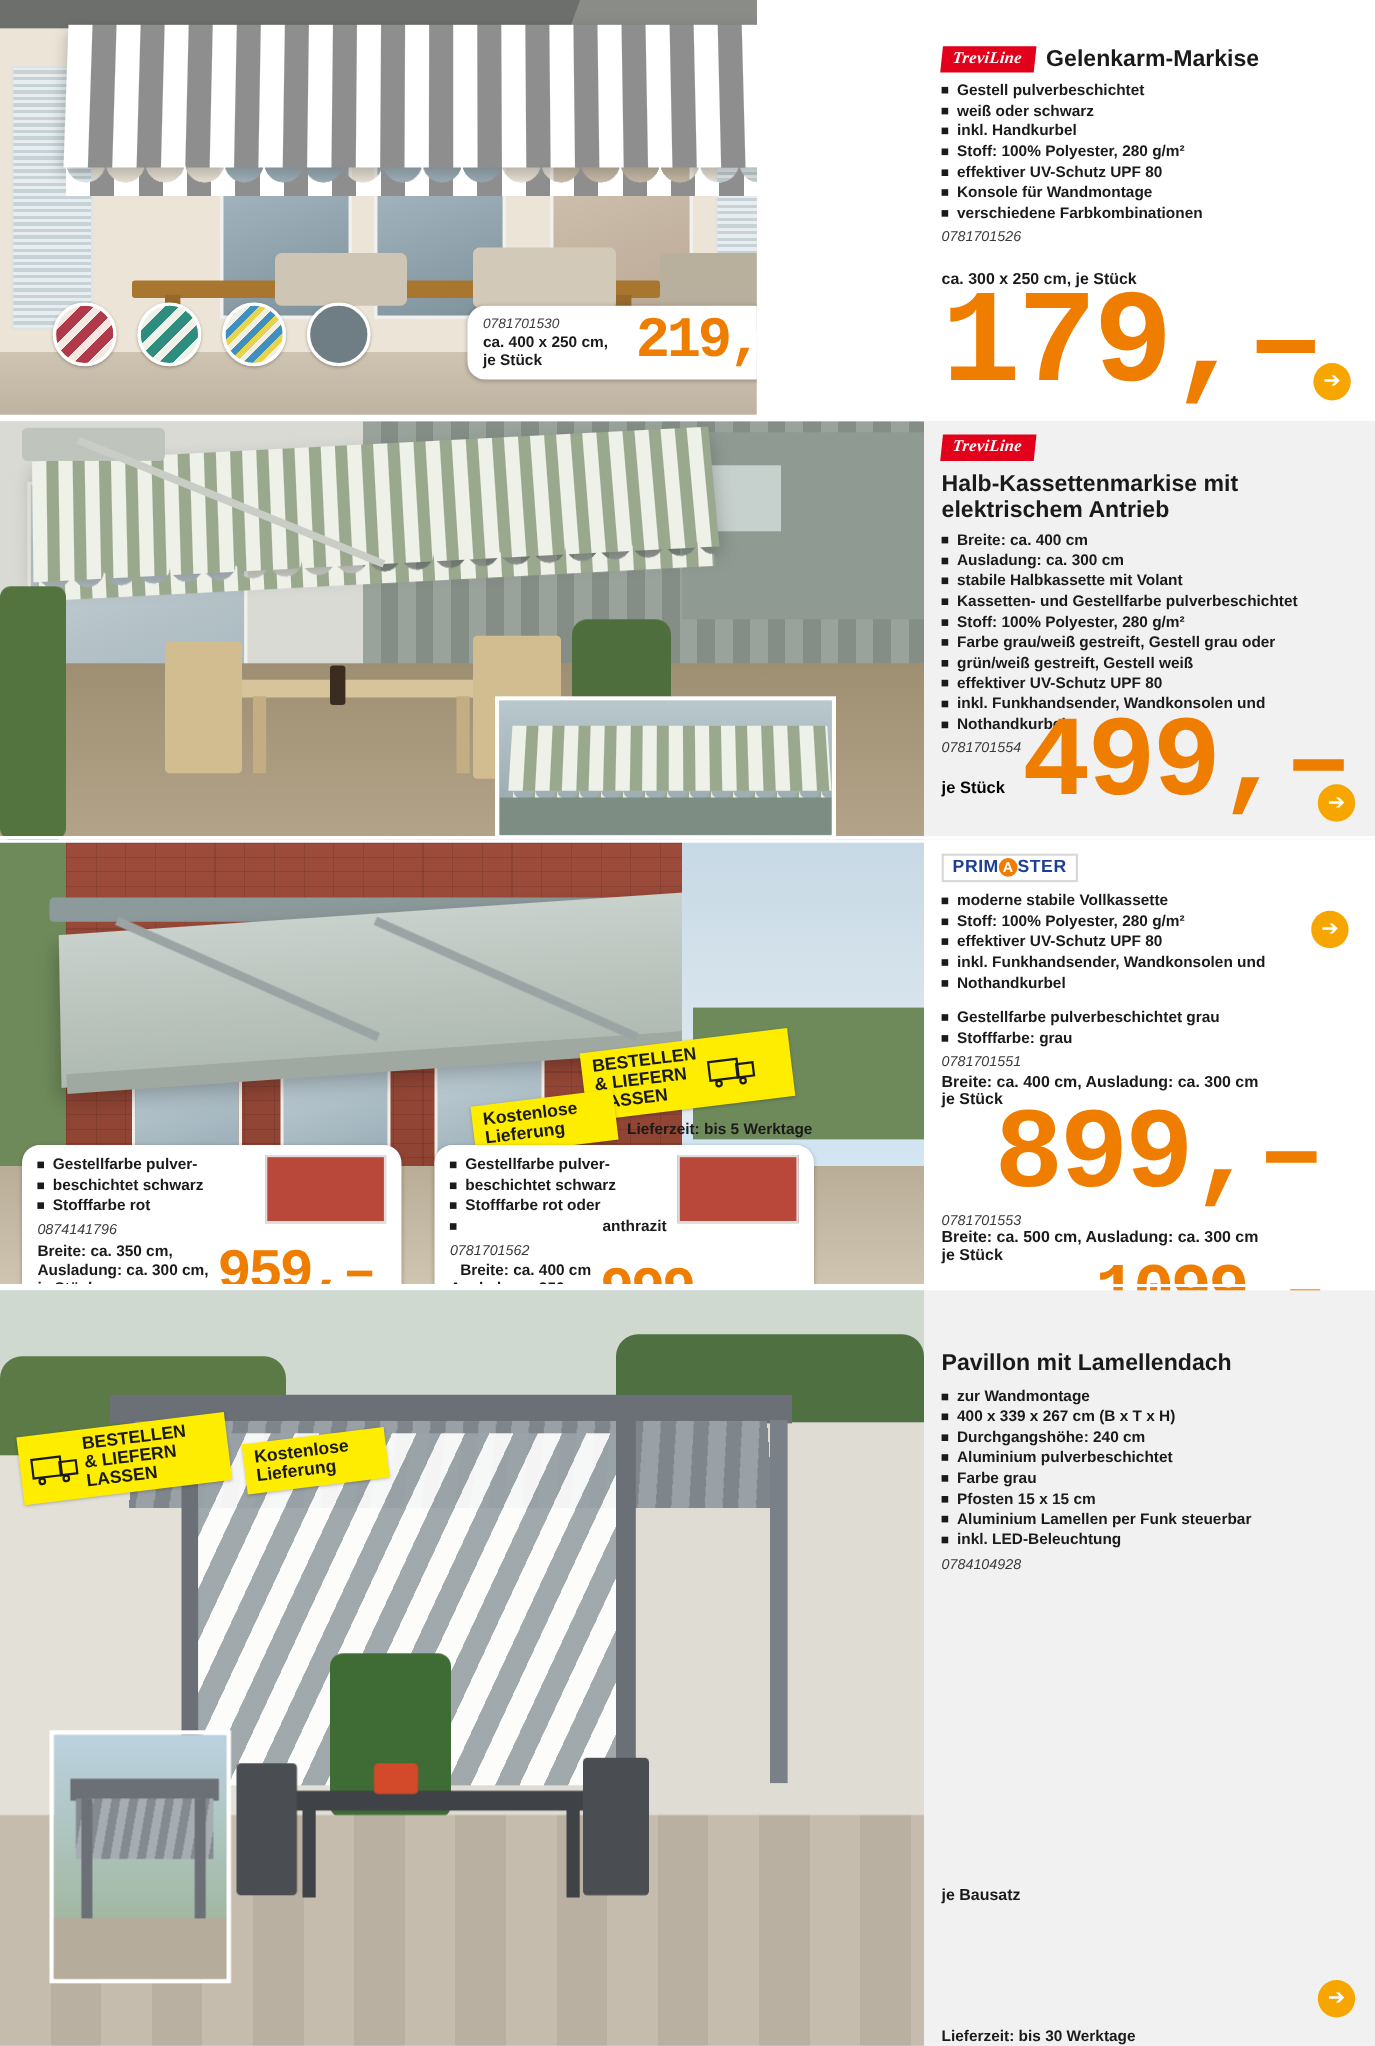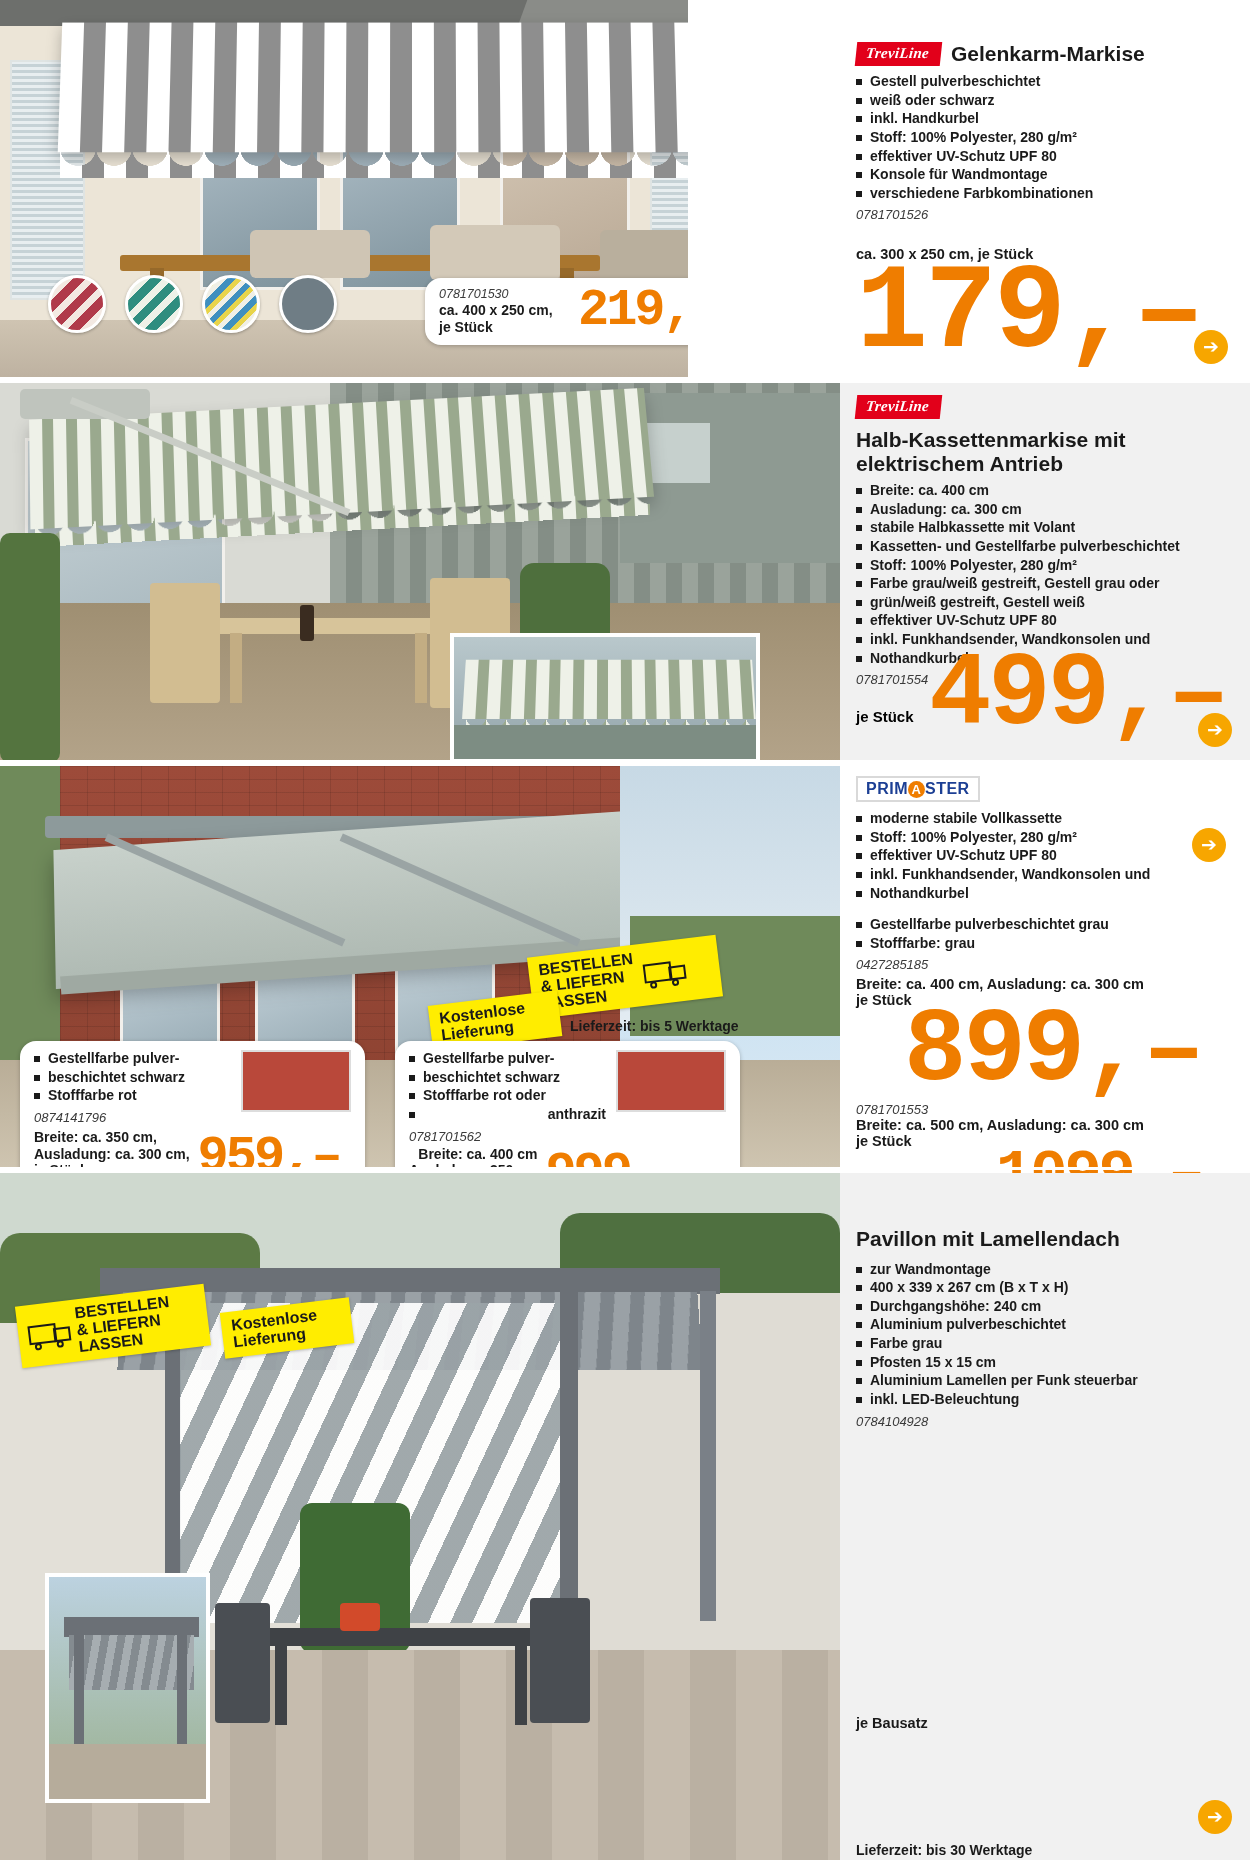--- a/index.html
+++ b/index.html
@@ -365,21 +365,21 @@
         <li>Stoff: 100% Polyester, 280 g/m²</li>
         <li>effektiver UV-Schutz UPF 80</li>
         <li>inkl. Funkhandsender, Wandkonsolen und</li>
         <li style="padding-left:14px;">Nothandkurbel</li>
       </ul>
       <div class="arrow-circle" style="position:absolute;right:24px;top:62px;"></div>
       <ul class="specs" style="margin-top:14px;">
         <li>Gestellfarbe pulverbeschichtet grau</li>
         <li>Stofffarbe: grau</li>
       </ul>
-      <div class="artnr">0427285185</div>
+      <div class="artnr">0781701551</div>
       <div class="sizeline" style="margin-top:4px;">Breite: ca. 400 cm, Ausladung: ca. 300 cm</div>
       <div class="sizeline">je Stück</div>
       <div class="price price-l" style="margin-left:48px;">
         <span>899</span><span class="dash">,–</span>
       </div>
       <div class="artnr" style="margin-top:6px;">0781701553</div>
       <div class="sizeline">Breite: ca. 500 cm, Ausladung: ca. 300 cm</div>
       <div class="sizeline">je Stück</div>
       <div class="price price-m" style="margin-left:140px;">
         <span>1099</span><span class="dash">,–</span>

